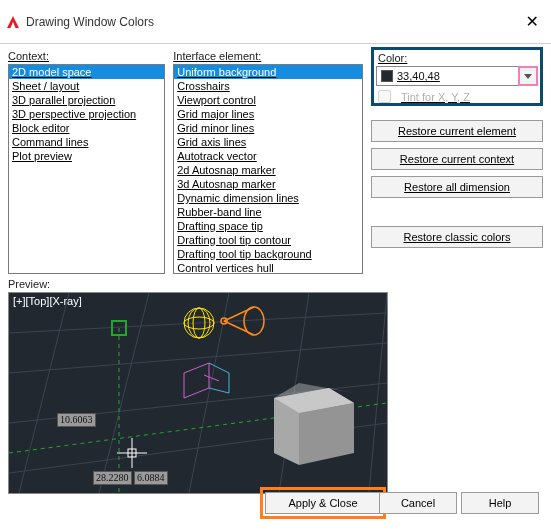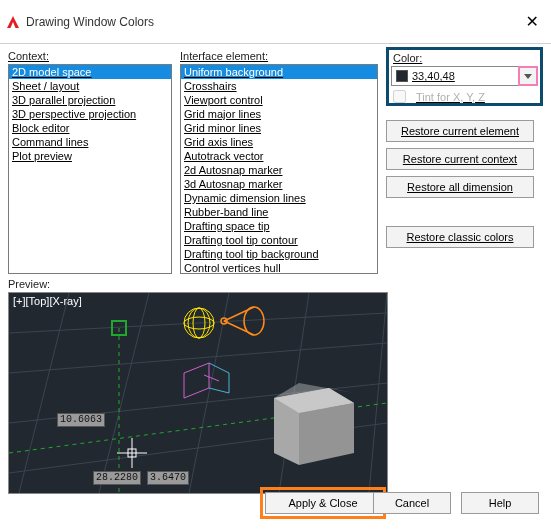--- a/index.html
+++ b/index.html
@@ -127,21 +127,21 @@
     height: 22px;
     border: 1px solid #9a9a9a;
     background: #f3f3f3;
     font-size: 11px;
     cursor: pointer;
     padding: 0 6px;
     display: flex;
     align-items: center;
     justify-content: center;
   }
-  .btn.wide { width: 148px; }
+  .btn.wide { width: 172px; }
 
   .preview-label {
     margin: 2px 0 2px 8px;
     color: #222;
   }
   .preview-wrap {
     margin: 0 8px;
     border: 1px solid #888;
     width: 380px;
   }
@@ -160,21 +160,21 @@
   }
   .preview svg {
     position: absolute;
     top: 0; left: 0;
     width: 378px;
     height: 200px;
   }
   .readout {
     position: absolute;
     font-size: 10px;
-    font-family: Liberation Mono, monospace;
+    font-family: Liberation Serif, serif;
   }
   .readout .box {
     display: inline-block;
     background: #9a9a9a;
     border: 1px solid #555;
     color: #111;
     padding: 0 2px;
     line-height: 12px;
   }
   .apply-close-wrap {
@@ -183,21 +183,21 @@
     bottom: 12px;
     border: 3px solid #ff7f1a;
     padding: 2px;
   }
   .apply-close-wrap .btn { width: 116px; }
   .bottom-right {
     position: absolute;
     right: 12px;
     bottom: 17px;
     display: flex;
-    gap: 10px;
+    gap: 4px;
   }
   .bottom-right .btn { width: 78px; }
   ::-webkit-scrollbar { width:16px; }
   ::-webkit-scrollbar-track { background:#f0f0f0; }
   ::-webkit-scrollbar-thumb { background:#cdcdcd; border:1px solid #a9a9a9; }
   ::-webkit-scrollbar-button { background:#f0f0f0; height:16px; border:1px solid #a9a9a9; }
 </style>
 </head>
 <body>
 
@@ -331,21 +331,21 @@
         <line x1="108" y1="160" x2="138" y2="160"></line>
         <line x1="123" y1="145" x2="123" y2="175"></line>
         <rect x="119" y="156" width="8" height="8" fill="none"></rect>
       </g>
     </svg>
     <div class="readout" style="left:48px; top:120px;">
       <span class="box">10.6063</span>
     </div>
     <div class="readout" style="left:84px; top:178px;">
       <span class="box">28.2280</span>
-      <span class="box">3.6470</span>
+      <span class="box">6.0884</span>
     </div>
   </div>
 </div>
 
 <div class="apply-close-wrap">
   <button class="btn">Apply &amp; Close</button>
 </div>
 <div class="bottom-right">
   <button class="btn">Cancel</button>
   <button class="btn">Help</button>

